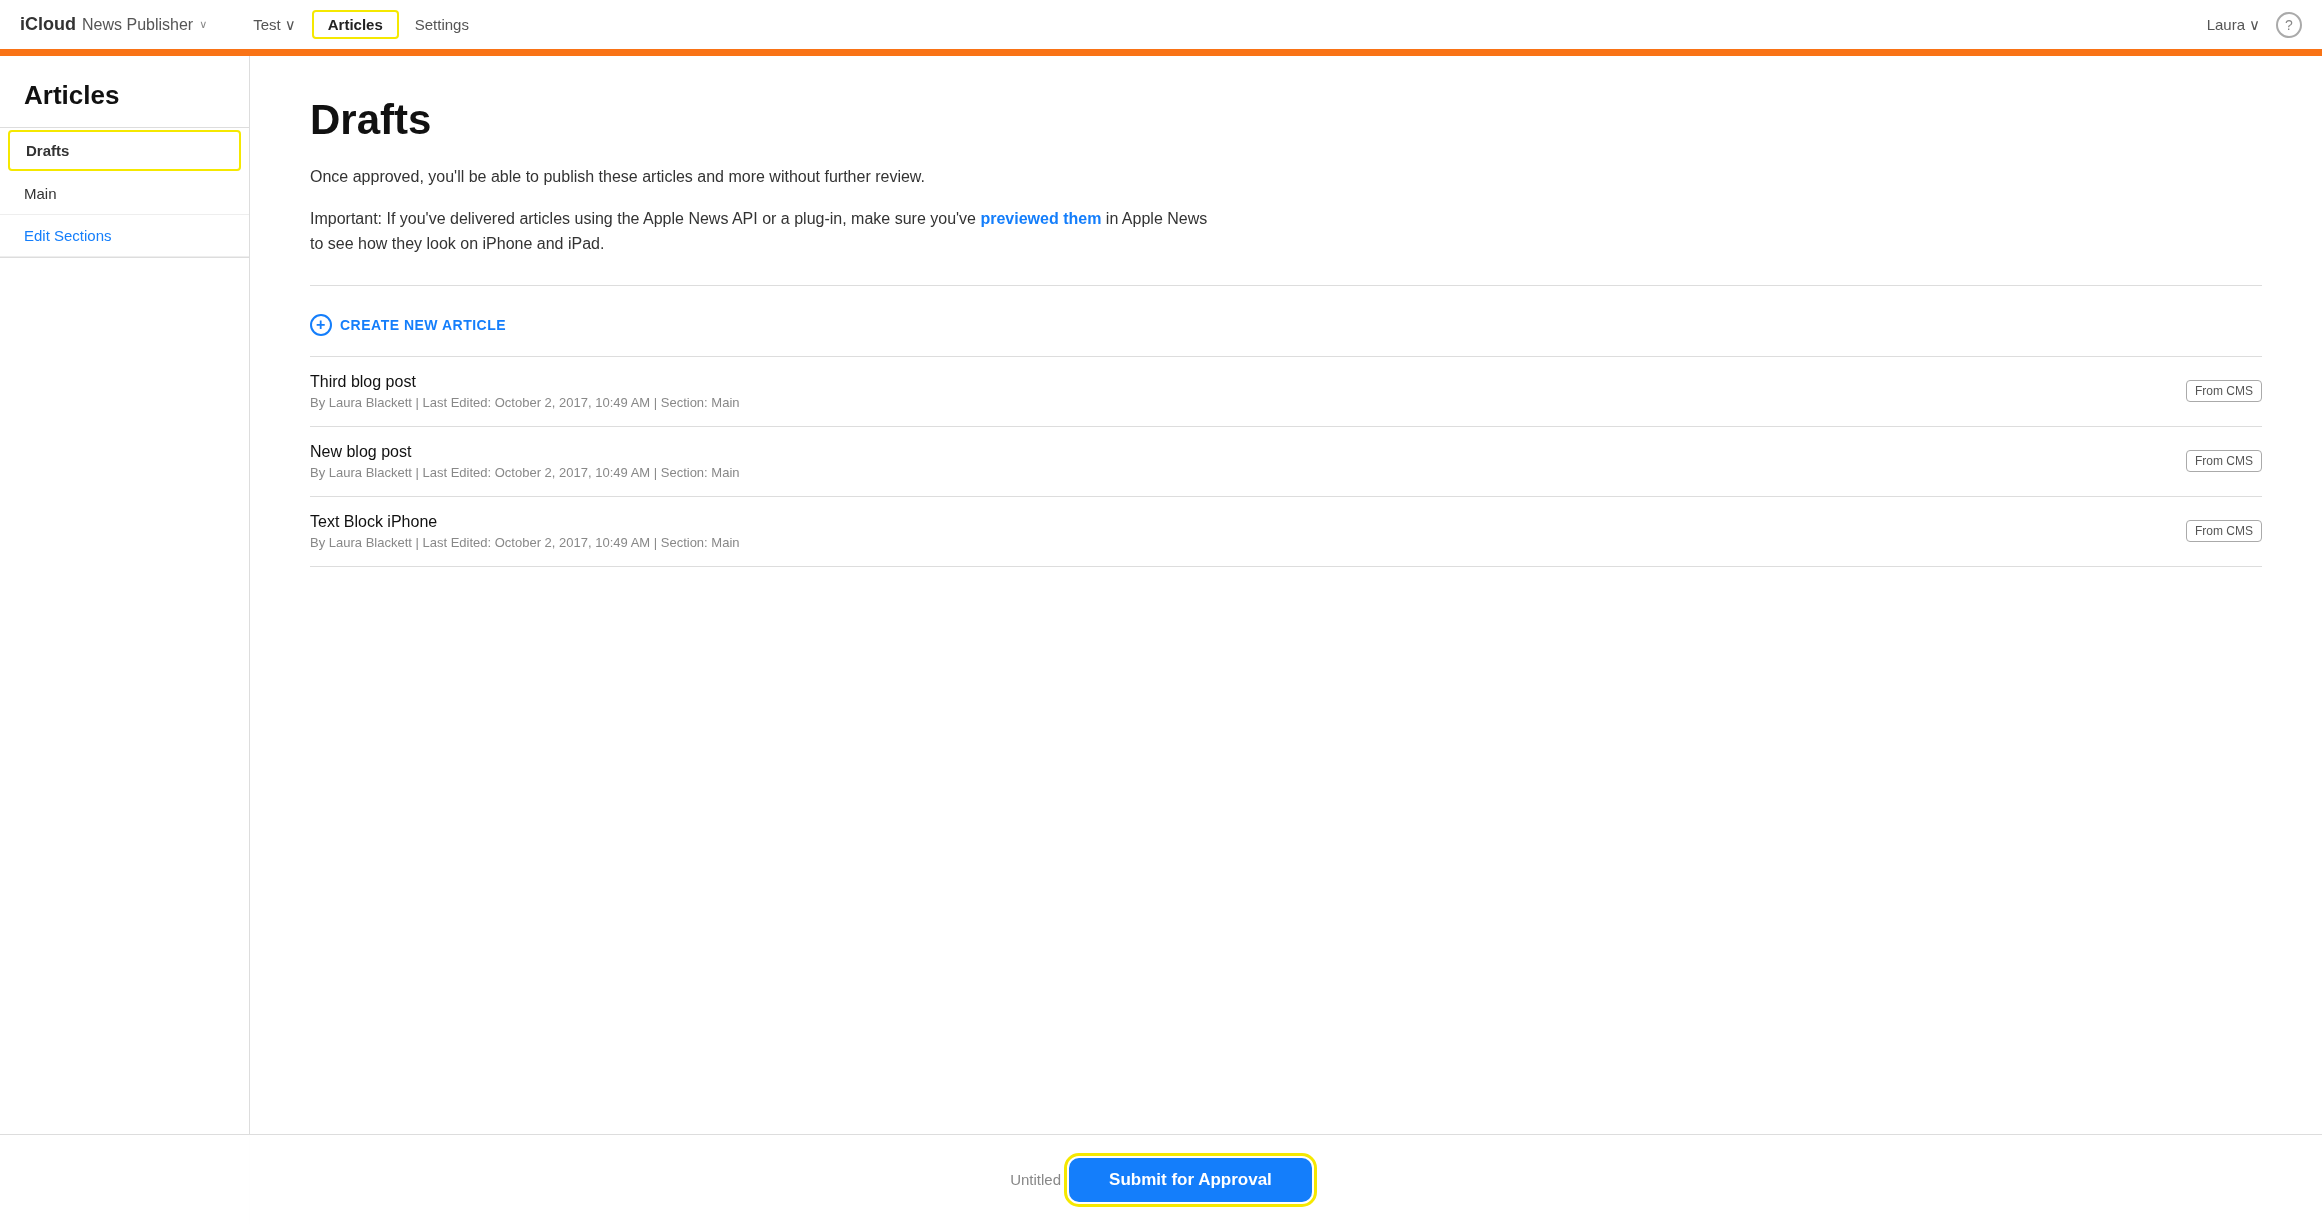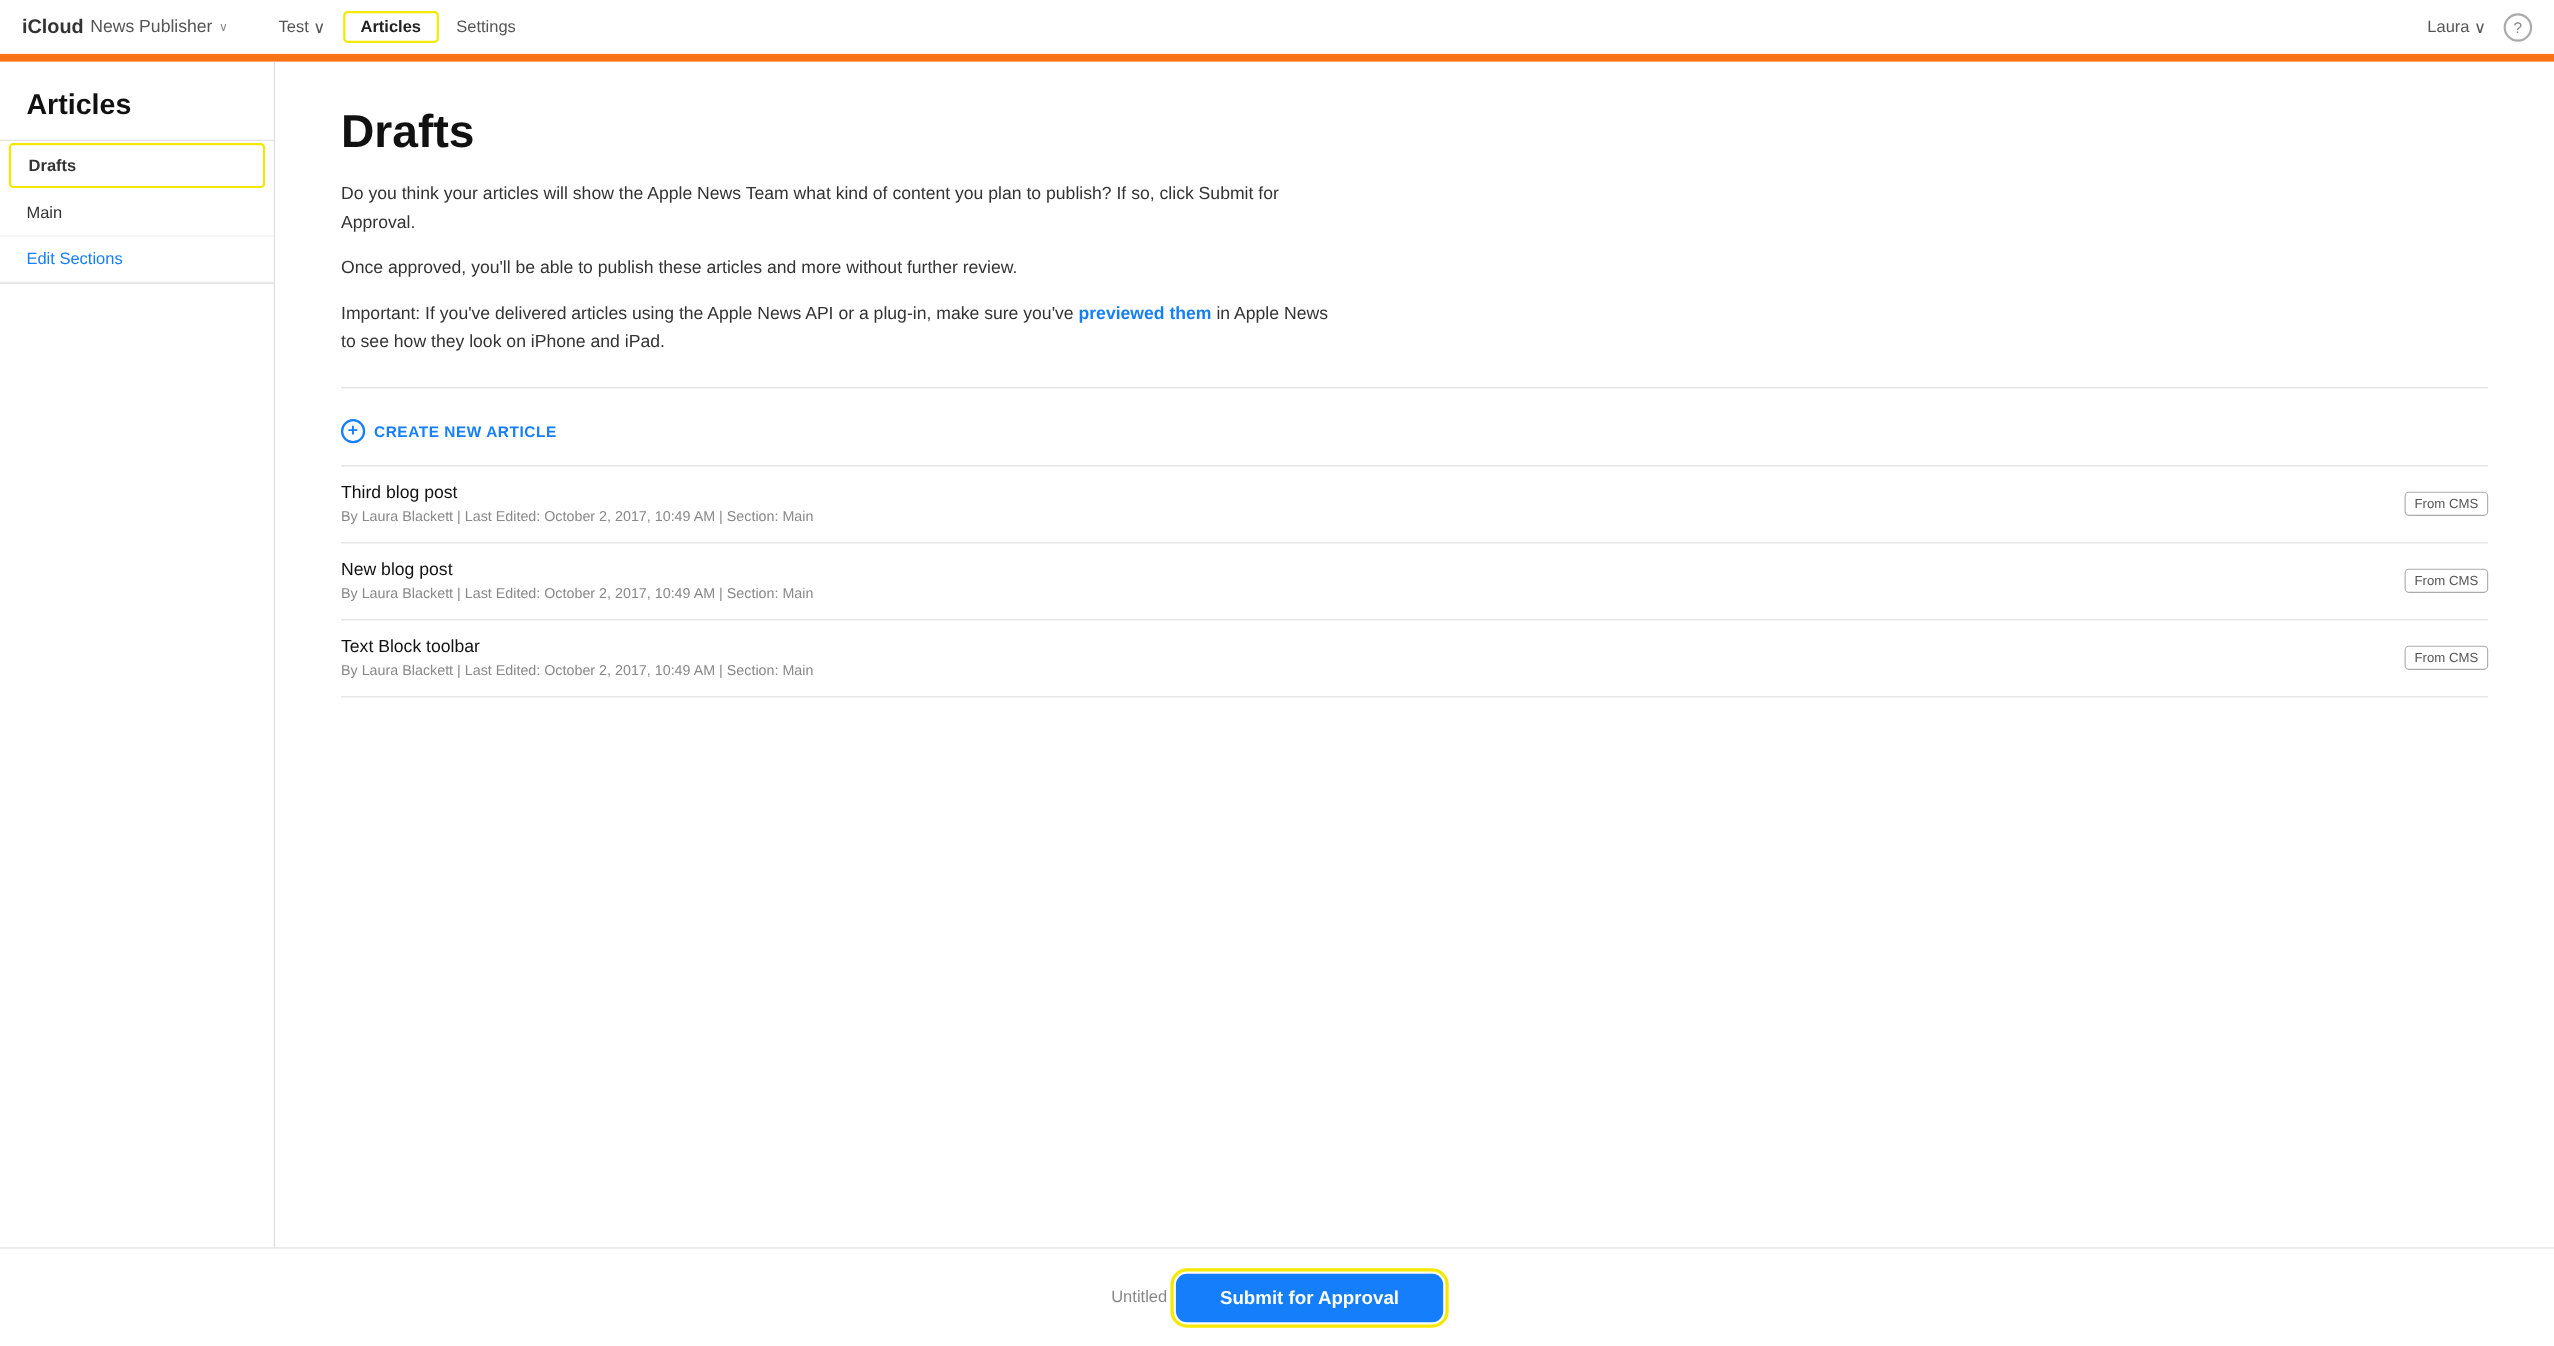--- a/index.html
+++ b/index.html
@@ -300,21 +300,20 @@
     </div>
     <div class="sidebar-link">
       <span>Edit Sections</span>
     </div>
     <hr class="sidebar-divider">
   </aside>
 
   <main class="content">
     <h1 class="content-title">Drafts</h1>
 
-    <p class="content-desc">Do you think your articles will show the Apple News Team what kind of content you plan to publish? If so, click Submit for Approval.</p>
 
     <p class="content-desc">Once approved, you'll be able to publish these articles and more without further review.</p>
 
     <p class="content-desc">
       <span>Important: If you've delivered articles using the Apple News API or a plug-in, make sure you've </span><a href="#">previewed them</a><span> in Apple News to see how they look on iPhone and iPad.</span>
     </p>
 
     <hr class="content-divider">
 
     <div class="create-new">
@@ -335,21 +334,21 @@
       <div class="article-item">
         <div class="article-info">
           <div class="article-title">New blog post</div>
           <div class="article-meta">By Laura Blackett | Last Edited: October 2, 2017, 10:49 AM | Section: Main</div>
         </div>
         <div class="from-cms-badge">From CMS</div>
       </div>
 
       <div class="article-item">
         <div class="article-info">
-          <div class="article-title">Text Block toolbar</div>
+          <div class="article-title">Text Block iPhone</div>
           <div class="article-meta">By Laura Blackett | Last Edited: October 2, 2017, 10:49 AM | Section: Main</div>
         </div>
         <div class="from-cms-badge">From CMS</div>
       </div>
 
     </div>
 
     <div style="height:80px"></div>
   </main>
 

